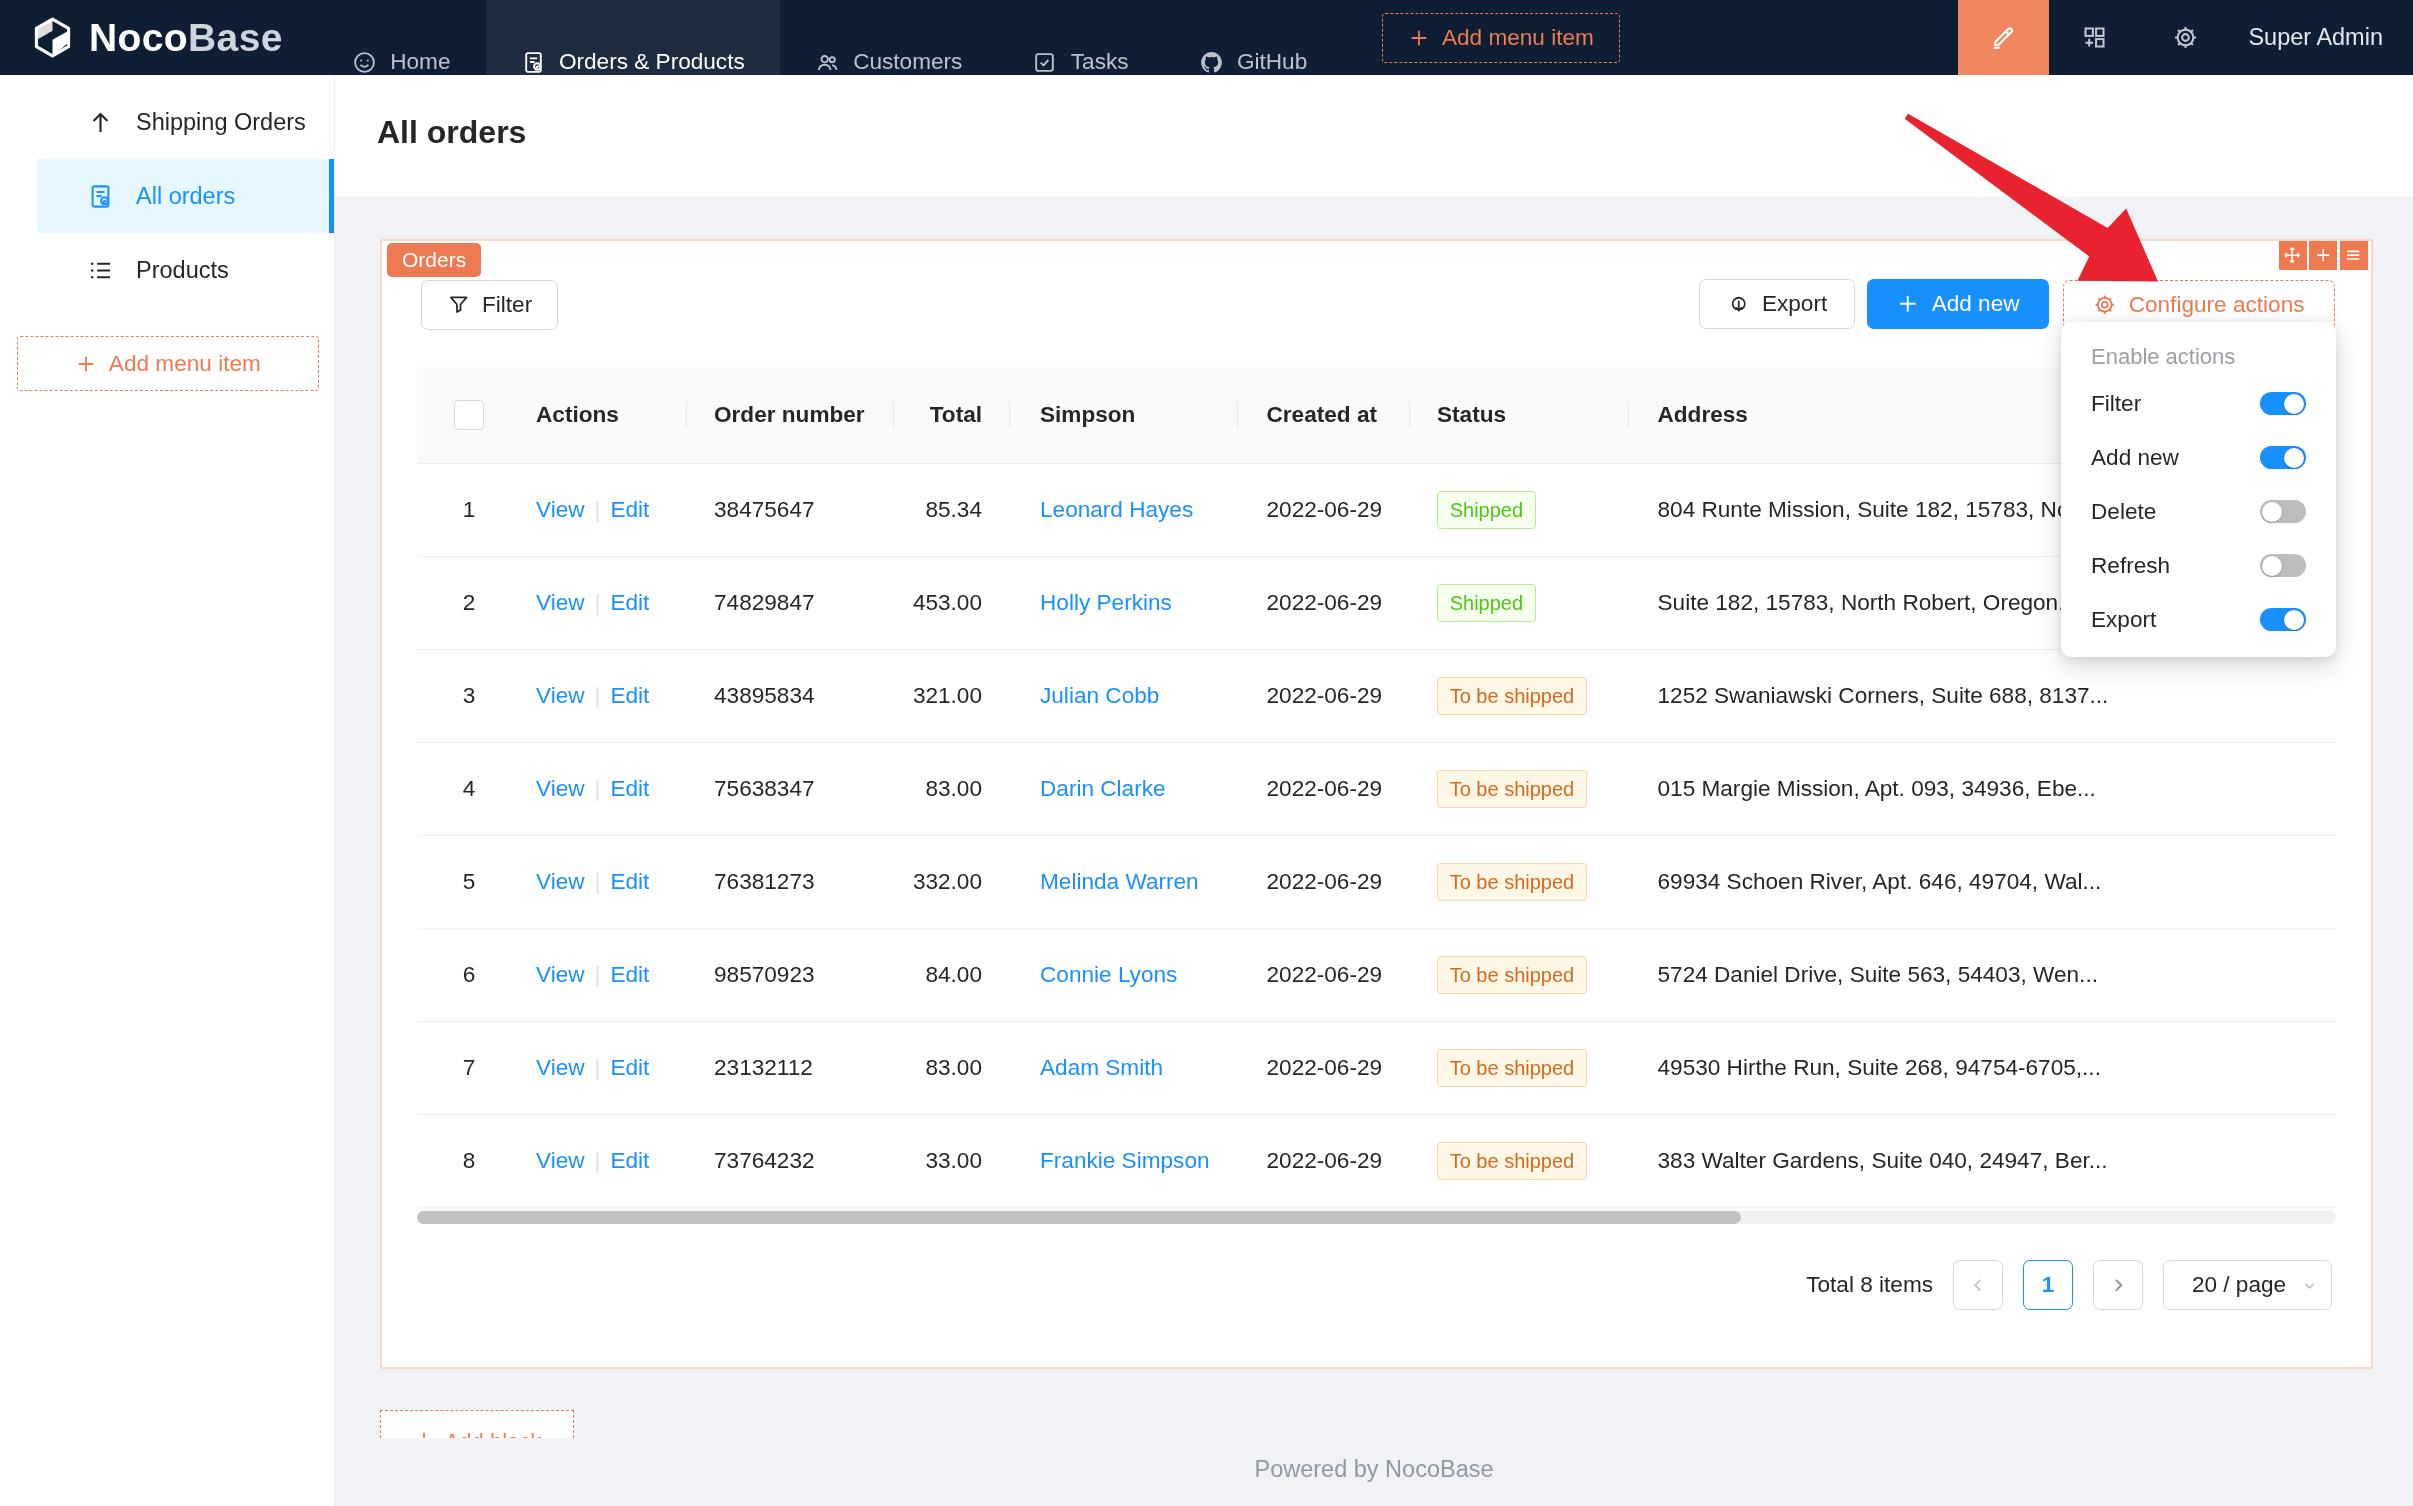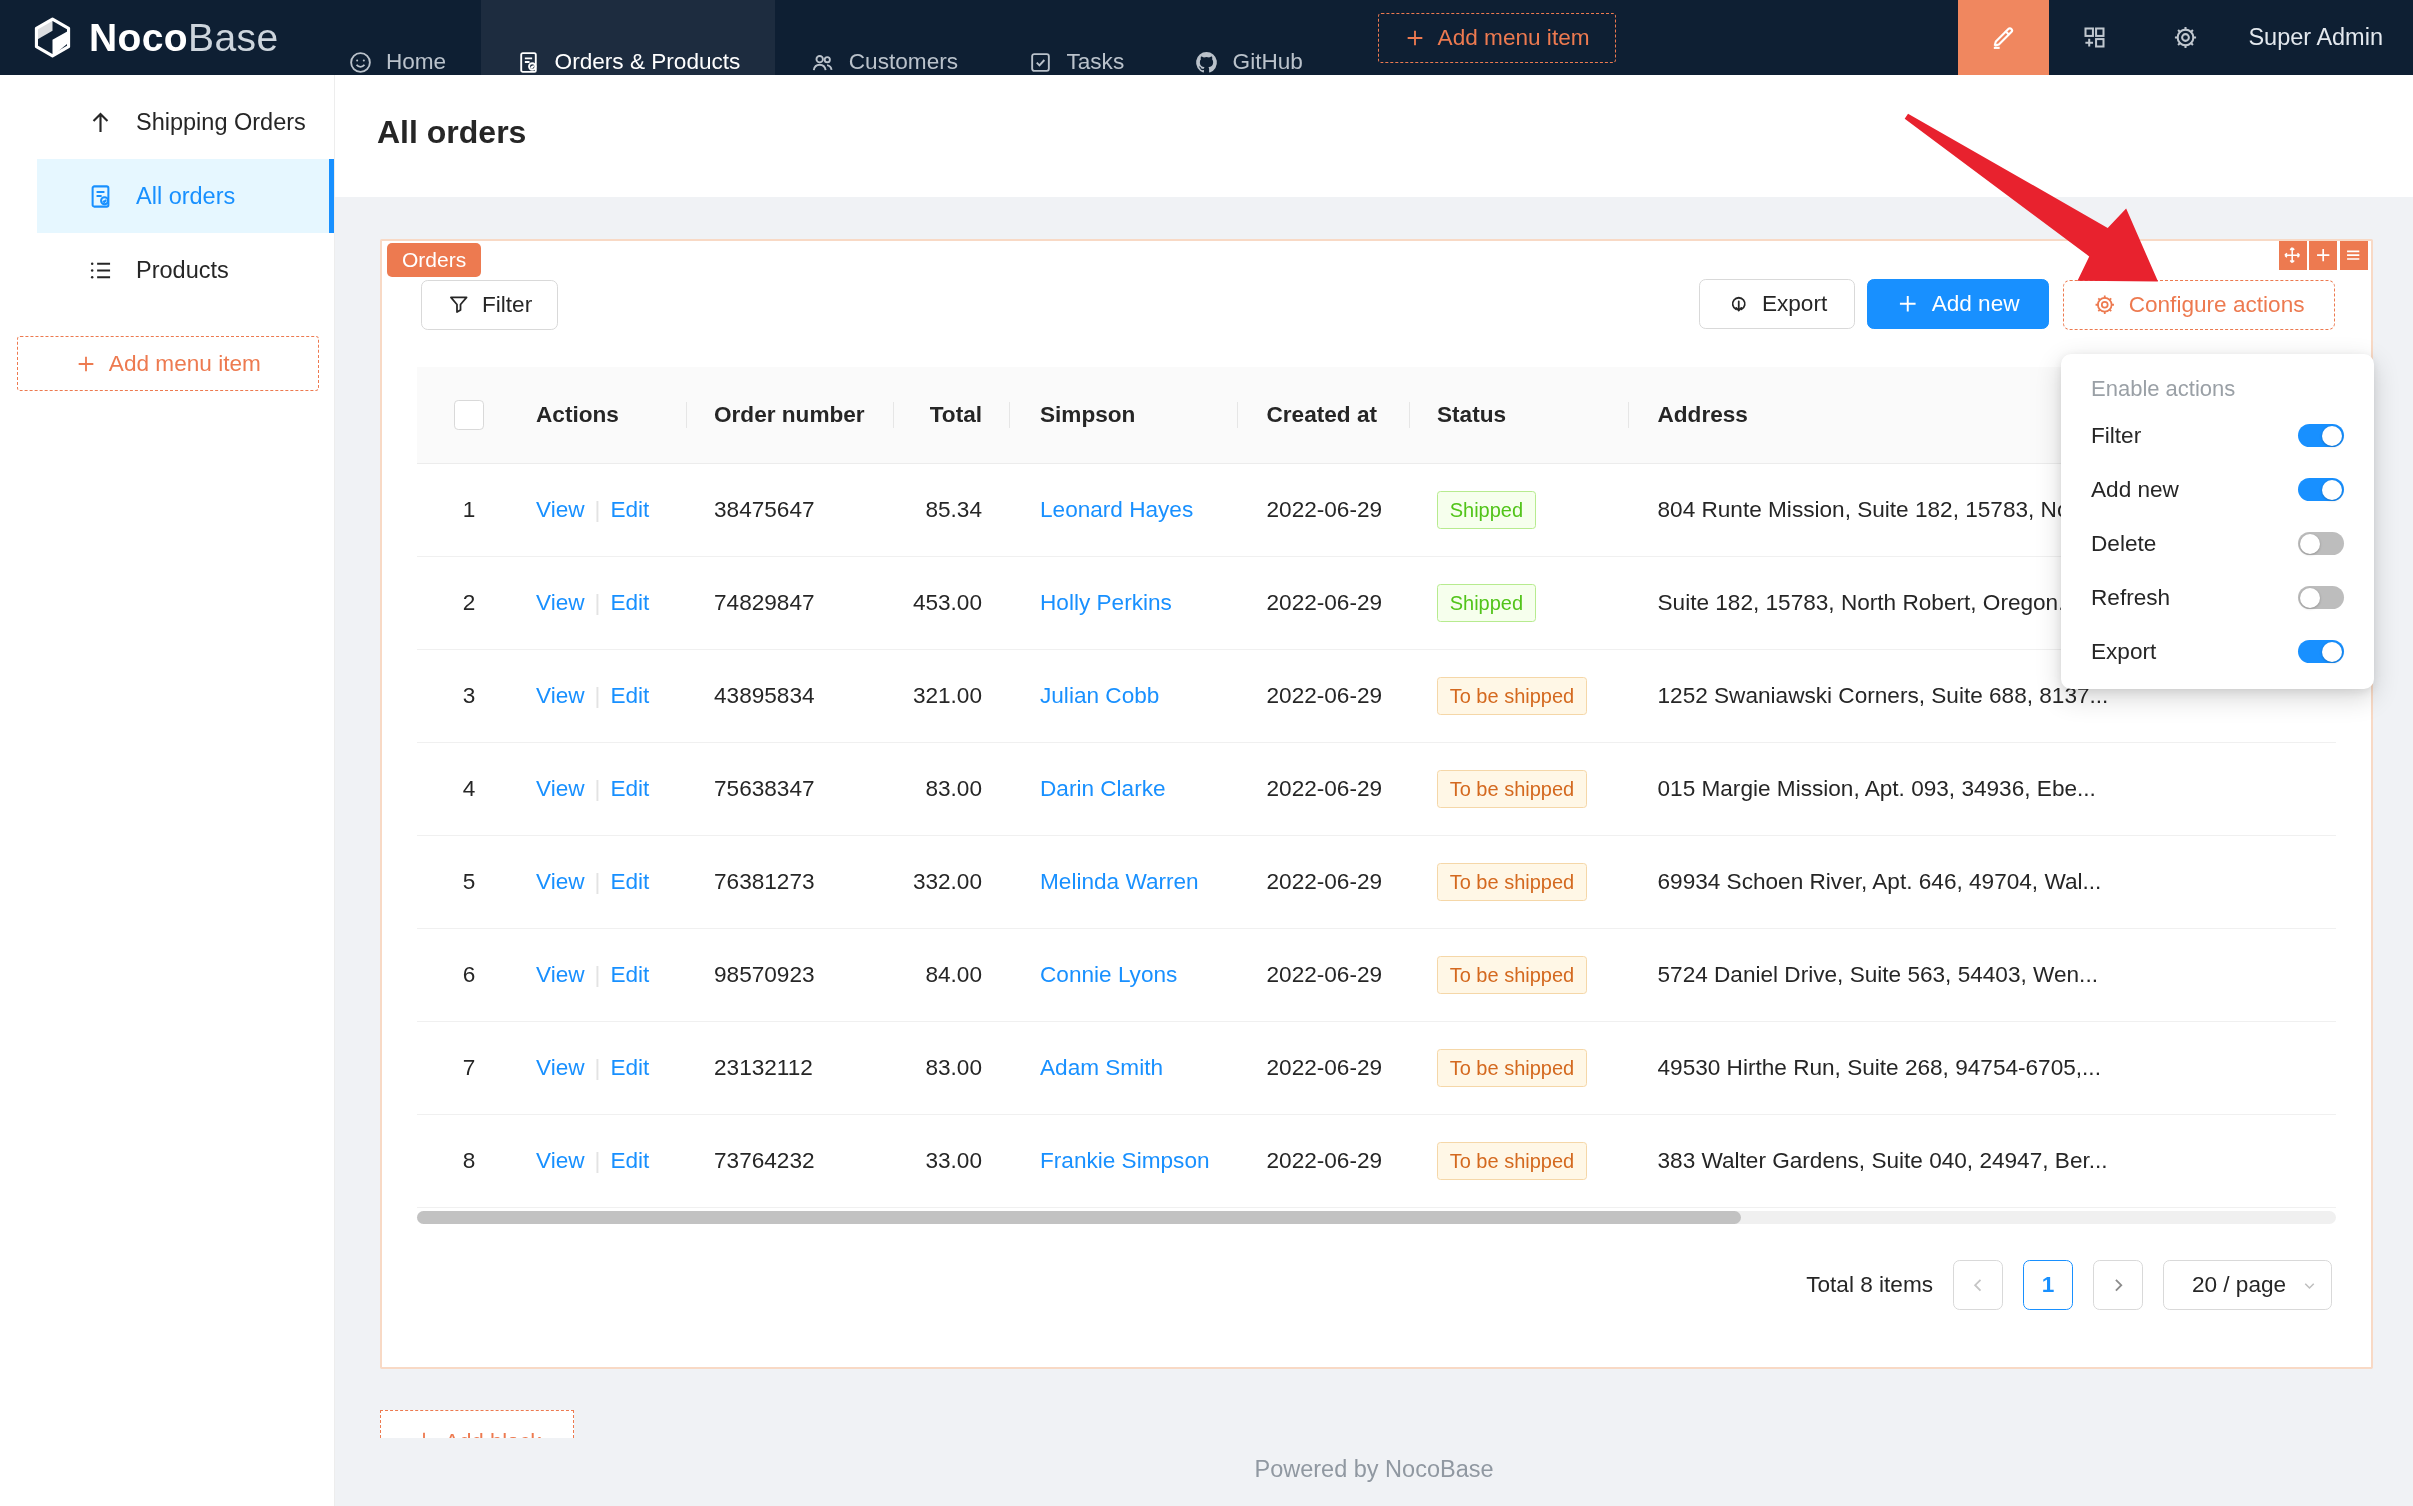--- a/index.html
+++ b/index.html
@@ -6,21 +6,21 @@
   html,body { width:2413px; height:1507px; }
   body { font-family:"Liberation Sans","DejaVu Sans",sans-serif; background:#f0f2f5; color:#262626; overflow:hidden; }
   #app { position:relative; width:2413px; height:1507px; background:#f0f2f5; overflow:hidden; }
 
   
   .topnav { position:absolute; left:0; top:0; width:2413px; height:75px; background:#0e1f33; display:flex; align-items:center; z-index:40; }
   .brand { display:flex; align-items:center; gap:13.4px; padding:0 34px 0 28.5px; height:75px; }
   .brand .logo-svg { width:47px; height:47px; }
   .brand-text { font-size:39px; letter-spacing:0.4px; white-space:nowrap; }
   .brand-bold { color:#ffffff; font-weight:700; }
-  .brand-light { color:#cdd5dd; font-weight:400; }
+  .brand-light { color:#cdd5dd; font-weight:700; }
   .nav-menu { display:flex; align-items:center; height:75px; }
   .nav-item { display:flex; align-items:flex-end; gap:13.4px; height:75px; padding:0 35px; font-size:22.6px; color:#bac2cb; cursor:pointer; white-space:nowrap; }
   .nav-item svg { width:25px; height:25px; }
   .nav-item.active { background:#1d2c3f; color:#ffffff; }
   .nav-add { display:flex; align-items:center; gap:11.7px; height:50px; margin-left:40px; padding:0 25px; border:1.7px dashed #ed7a50; border-radius:3.4px; color:#ed7a50; font-size:22.6px; cursor:pointer; white-space:nowrap; }
   .nav-add svg { width:22px; height:22px; }
   .topnav-right { margin-left:auto; display:flex; align-items:center; height:75px; }
   .nav-iconbtn { width:91px; height:75px; display:flex; align-items:center; justify-content:center; color:#c0c7cf; cursor:pointer; }
   .nav-iconbtn svg { width:27px; height:27px; }
   .nav-iconbtn.highlight { background:#f0875f; color:#ffffff; }
@@ -86,21 +86,21 @@
   .pagination { position:absolute; right:39px; top:1019px; display:flex; align-items:center; gap:20px; font-size:22.6px; color:#262626; }
   .pg-box { width:50px; height:50px; border:0.8px solid #d9d9d9; border-radius:6.7px; background:#fff; display:flex; align-items:center; justify-content:center; cursor:pointer; }
   .pg-box svg { width:18.4px; height:18.4px; }
   .pg-prev { color:#c5c5c5; }
   .pg-next { color:#8c8c8c; }
   .pg-current { border-color:#1890ff; color:#1890ff; font-weight:600; }
   .pg-size { width:169px; height:50px; border:0.8px solid #d9d9d9; border-radius:6.7px; background:#fff; display:flex; align-items:center; justify-content:center; gap:15px; cursor:pointer;padding-left:15px; }
   .pg-size svg { width:17px; height:17px; color:#bfbfbf; }
 
   
-  .dropdown { position:absolute; left:2061px; top:354px; width:313px; height:335px; background:#ffffff; border-radius:10px; box-shadow:0 8.4px 27px rgba(0,0,0,.16), 0 2.5px 8.4px rgba(0,0,0,.08); z-index:30; padding:22px 30px 0 30px; }
+  .dropdown { position:absolute; left:2061px; top:322px; width:275px; height:335px; background:#ffffff; border-radius:10px; box-shadow:0 8.4px 27px rgba(0,0,0,.16), 0 2.5px 8.4px rgba(0,0,0,.08); z-index:30; padding:22px 30px 0 30px; }
   .dd-title { font-size:22px; color:#9aa0a6; margin-bottom:6.7px; }
   .dd-row { display:flex; align-items:center; justify-content:space-between; height:54px; }
   .dd-label { font-size:22.6px; color:#262626; }
   .switch { position:relative; width:46px; height:23.5px; border-radius:11.7px; cursor:pointer; flex:0 0 auto; }
   .switch.on { background:#1890ff; }
   .switch.off { background:#bdbdbd; }
   .switch .knob { position:absolute; top:1.7px; width:20px; height:20px; border-radius:50%; background:#fff; box-shadow:0 0.8px 2.5px rgba(0,0,0,.25); }
   .switch.on .knob { right:1.7px; }
   .switch.off .knob { left:1.7px; }
 

